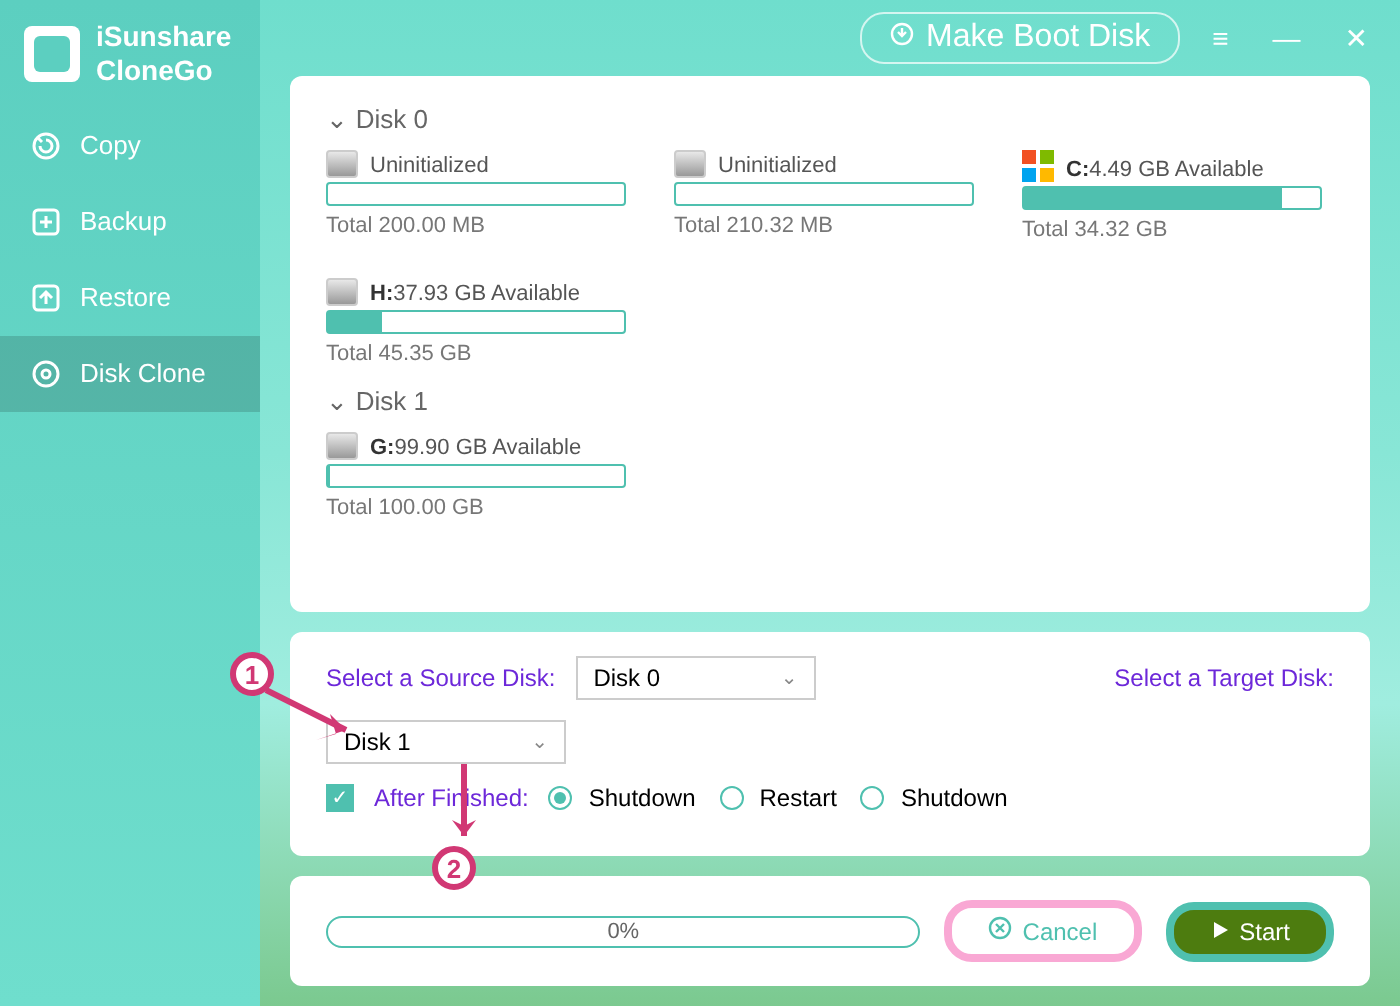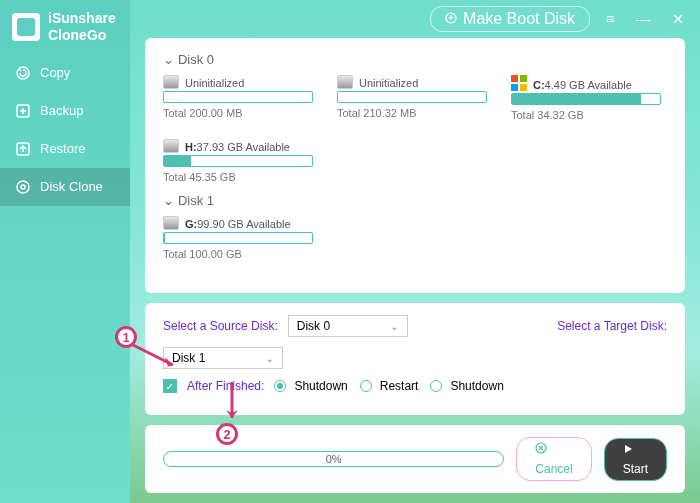--- a/index.html
+++ b/index.html
@@ -33,23 +33,23 @@
 .ctl-label { font-size: 12px; color: #6d28d9; }
 .select-box { border: 1px solid #ccc; font-size: 12px; padding: 3px 8px; width: 120px; display: flex; justify-content: space-between; align-items: center; cursor: pointer; background: white; }
 .chev { font-size: 10px; color: #888; }
 .cb { width: 14px; height: 14px; background: #4fc0af; color: white; display: inline-flex; align-items: center; justify-content: center; font-size: 10px; }
 .radio-group { display: flex; gap: 12px; font-size: 12px; }
 .radio { display: flex; align-items: center; gap: 8px; cursor: pointer; }
 .radio-circle { width: 12px; height: 12px; border: 1.5px solid #4fc0af; border-radius: 50%; display: inline-flex; align-items: center; justify-content: center; }
 .radio-dot { width: 6px; height: 6px; background: #4fc0af; border-radius: 50%; }
 .progress-panel { display: flex; align-items: center; gap: 12px; }
 .progress-bar { flex: 1; height: 16px; border: 1px solid #4fc0af; border-radius: 10px; position: relative; display: flex; align-items: center; justify-content: center; font-size: 11px; color: #666; }
-.pill-btn { border: 1px solid #f9a8d4; border-radius: 14px; padding: 4px 18px; font-size: 12px; display: flex; align-items: flex-start; gap: 5px; cursor: pointer; flex-direction: column; }
+.pill-btn { border: 4px solid #f9a8d4; border-radius: 14px; padding: 4px 18px; font-size: 12px; display: flex; align-items: flex-end; gap: 5px; cursor: pointer; }
 .cancel-btn { color: #4fc0af; background: white; }
-.start-btn { background: #404040; color: white; border-color: #4fc0af; }
+.start-btn { background: #4d7c0f; color: white; border-color: #4fc0af; }
 .annot { position: absolute; width: 22px; height: 22px; border: 3px solid #d13874; border-radius: 50%; background: white; color: #d13874; font-weight: bold; font-size: 13px; display: flex; align-items: center; justify-content: center; z-index: 50; }
 .arrow { position: absolute; z-index: 49; }
 </style>
 </head>
 <body>
 
 <div class="app">
   <div class="sidebar">
     <div class="title-row">
       <div class="logo-icon">

